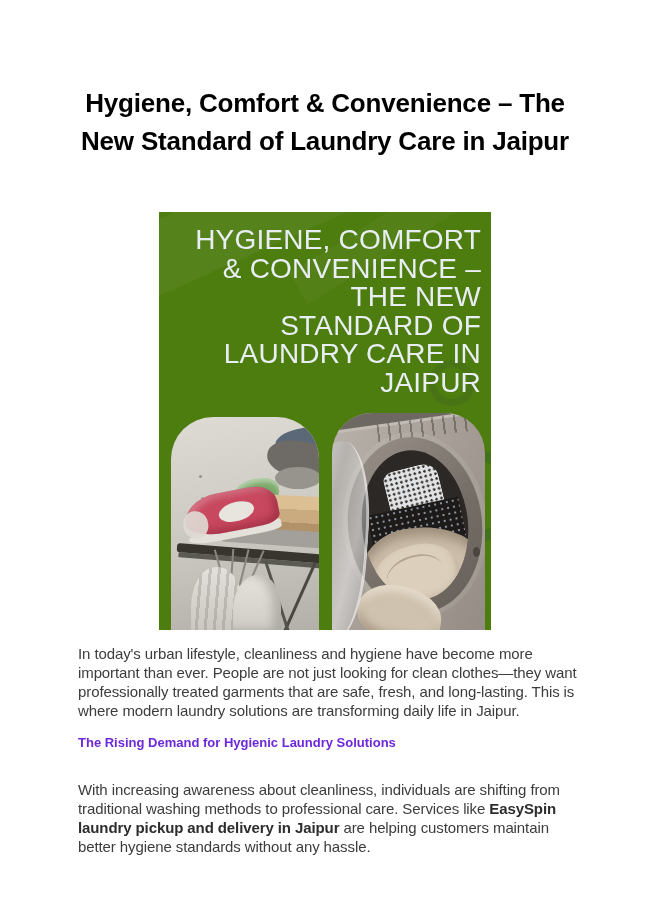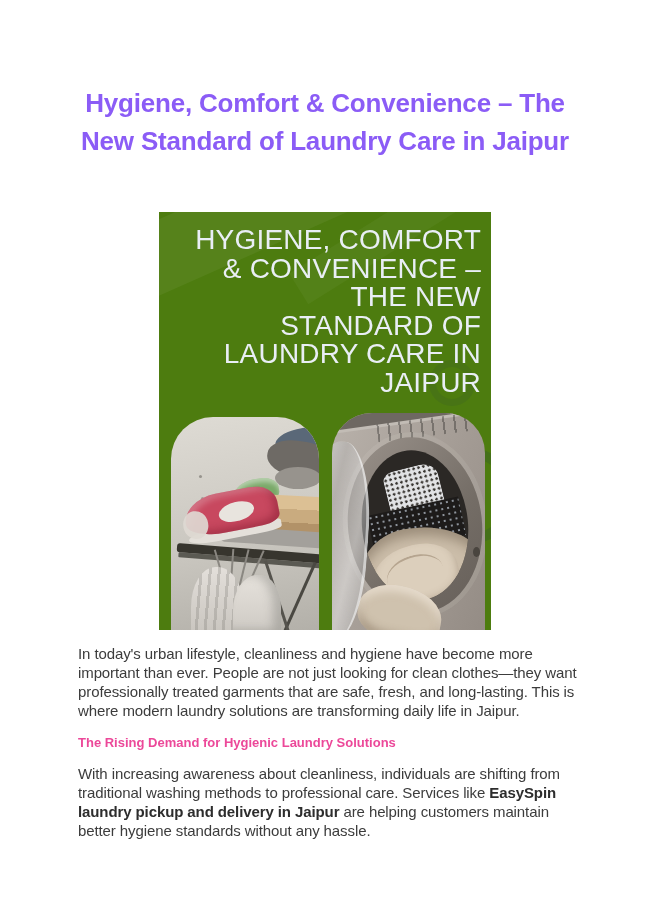--- a/index.html
+++ b/index.html
@@ -4,21 +4,21 @@
 <style>
   * { box-sizing: border-box; margin: 0; padding: 0; }
   html, body { width: 650px; height: 920px; overflow: hidden; }
   body { background: #ffffff; font-family: "Liberation Sans", sans-serif; }
   .page { position: relative; width: 650px; height: 920px; background: #ffffff; }
 
   
   .doc-title {
     width: 540px; margin: 84px auto 0; text-align: center;
     font-size: 26px; font-weight: 700; line-height: 38px;
-    color: #8b5cf6; letter-spacing: -0.2px; white-space: pre-line;
+    color: #000000; letter-spacing: -0.2px; white-space: pre-line;
   }
 
   
   .poster {
     position: relative; width: 332px; height: 418px; margin: 52px auto 0;
     background: #4d7c0f; overflow: hidden; text-align: right;
   }
   .pat { position: absolute; border-radius: 50%; }
   .pat-ring-large { right: -26px; top: 236px; width: 96px; height: 96px; border: 10px solid rgba(26,50,78,0.16); }
   .pat-ring-small { right: 16px; top: 148px; width: 46px; height: 46px; border: 7px solid rgba(26,50,78,0.10); }
@@ -115,21 +115,21 @@
     box-shadow: inset 0 6px 8px rgba(255,248,238,0.5), inset 0 -6px 8px rgba(110,92,72,0.4); }
   .glass { left: -30px; top: 28px; width: 66px; height: 200px; transform: rotate(4deg);
     border-radius: 50% 46% 42% 46%; border-right: 3px solid rgba(255,255,255,0.5);
     background: linear-gradient(100deg, rgba(240,244,248,0.55) 0%, rgba(190,198,206,0.20) 40%,
                 rgba(250,252,254,0.42) 72%, rgba(180,188,196,0.25) 100%); }
   .vent { right: 5px; top: 134px; width: 7px; height: 10px; background: #4a453f; border-radius: 50%; }
 
   
   .content { width: 505px; margin: 14px 0 0 78px; }
   .para { font-size: 15px; line-height: 19px; color: #3c3c3c; letter-spacing: -0.1px; }
-  .subhead { font-size: 13px; line-height: 19px; font-weight: 700; color: #ec4899; margin: 13px 0 12px; }
+  .subhead { font-size: 13px; line-height: 19px; font-weight: 700; color: #6d28d9; margin: 13px 0 28px; }
   .para b { color: #2d2d2d; }
 </style>
 </head>
 <body>
 
 <div class="page">
 
   <h1 class="doc-title">Hygiene, Comfort &amp; Convenience – The
 New Standard of Laundry Care in Jaipur</h1>
 

